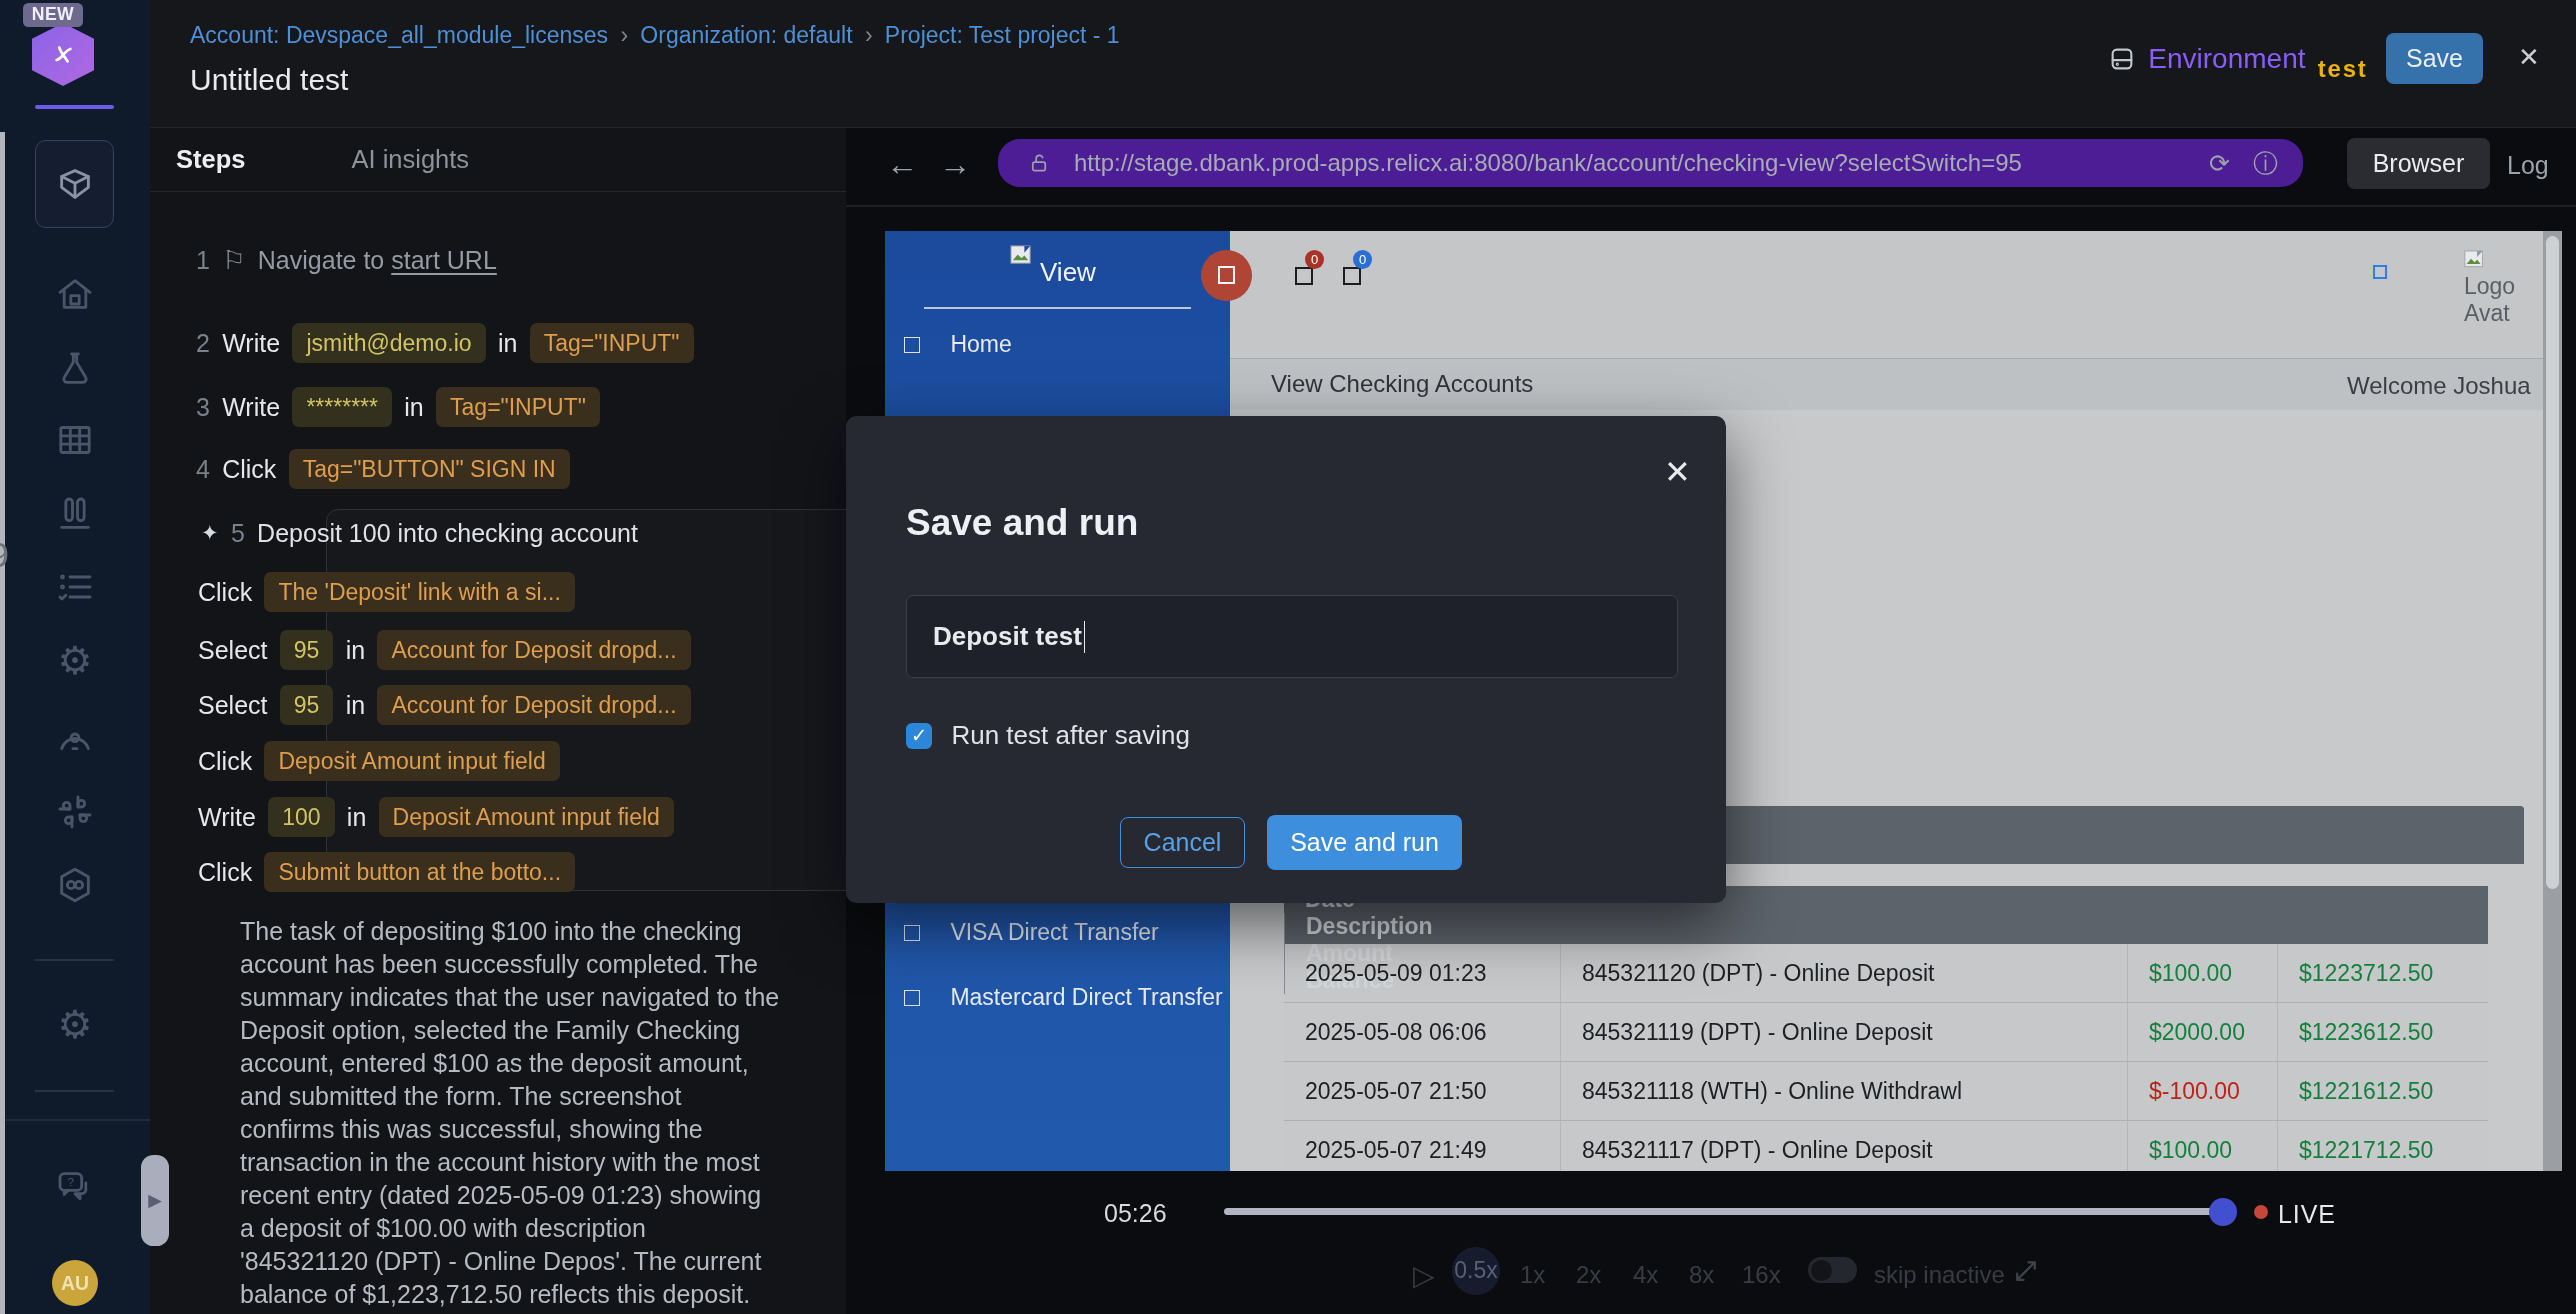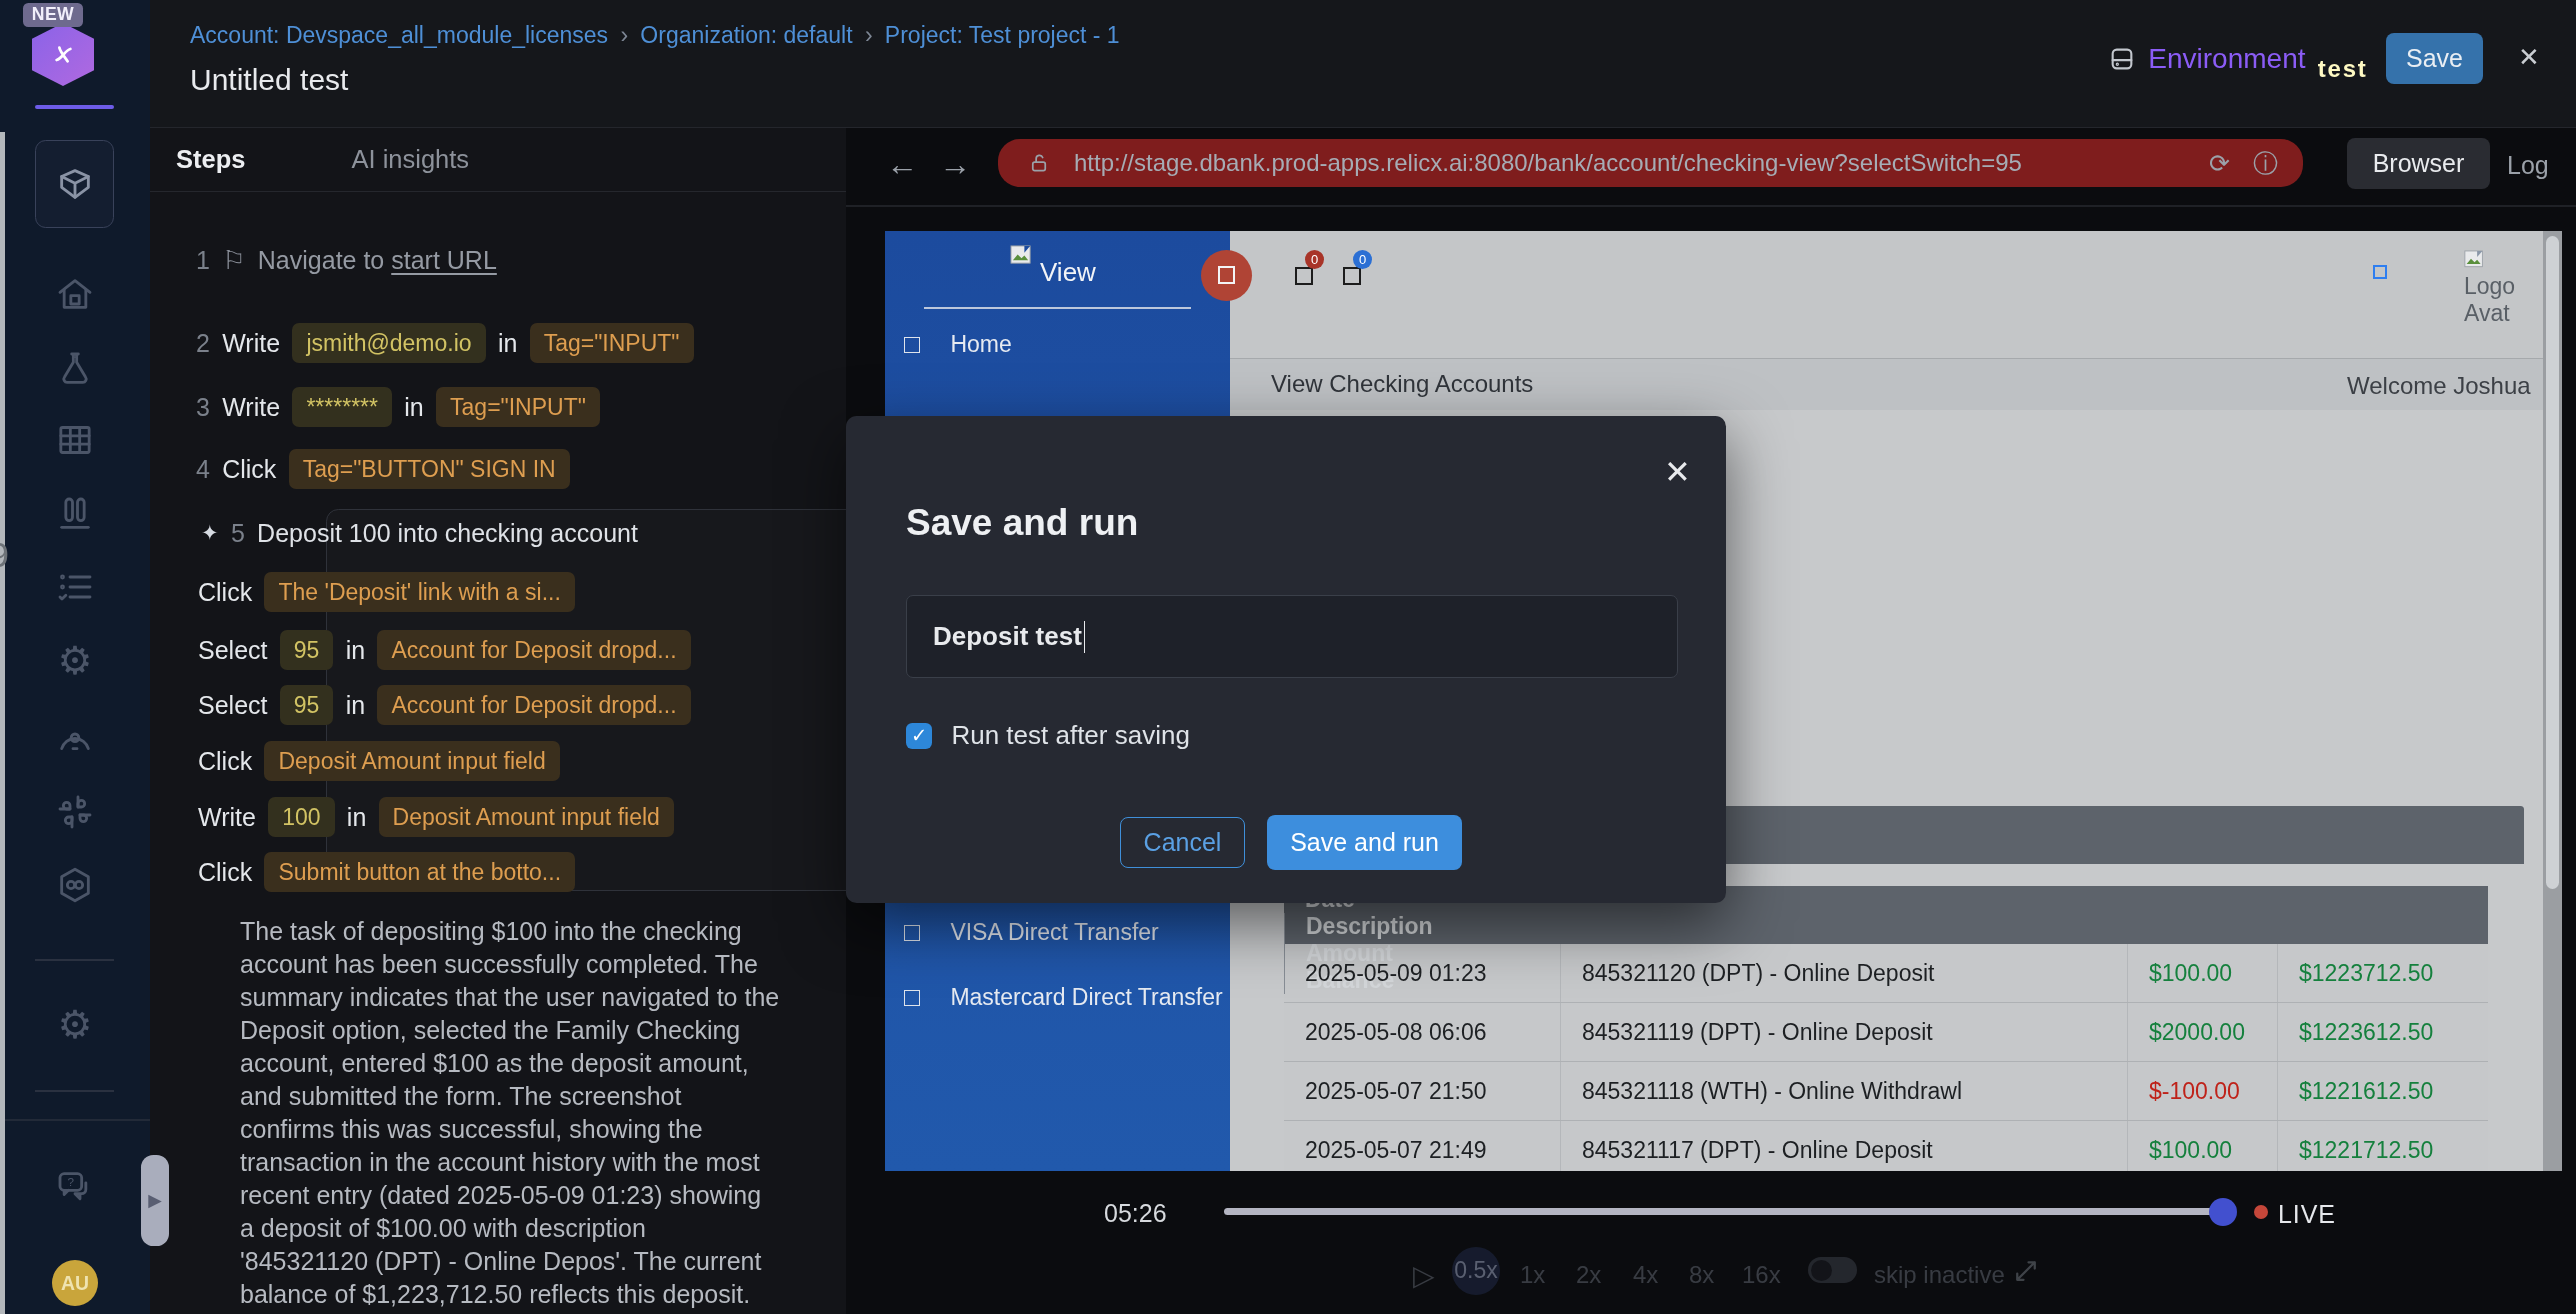--- a/index.html
+++ b/index.html
@@ -23,21 +23,21 @@
   .edge-strip{left:0;top:132px;width:5.3px;height:1182px;background:#b3b7bb;}
   .edge-glyph{left:0;top:535px;width:8px;height:40px;overflow:hidden;color:#6d7277;font-size:35px;}
   .edge-glyph span{display:inline-block;margin-left:-10.6px;}
 
   
   #topbar{left:150px;top:0;width:2426px;height:128px;background:#15171b;border-bottom:0.9px solid #24262c;}
   .crumb{color:#4e8fd6;font-size:23px;}
   .crumb-sep{color:#7d8694;font-size:23px;margin:0 12.3px;}
   .page-title{color:#e8eaed;font-size:30px;}
   .env-label{color:#8b5cf6;font-size:28px;}
-  .env-value{color:#fef9c3;font-size:24px;font-weight:bold;letter-spacing:1.8px;margin-top:20px;}
+  .env-value{color:#eab308;font-size:24px;font-weight:bold;letter-spacing:1.8px;margin-top:20px;}
   .save-btn{width:97px;height:51px;background:#3572ab;border-radius:8px;color:#e9eef3;font-size:25px;display:flex;align-items:center;justify-content:center;}
   .x-close{color:#c9cdd2;font-size:26px;}
 
   
   #steps{left:150px;top:128px;width:697px;height:1187px;background:#131418;}
   .tabbar{left:0;top:0;width:697px;height:64px;border-bottom:1.8px solid #25272d;}
   .tab-active{color:#eceef1;font-size:25.5px;font-weight:bold;}
   .tab-idle{color:#8d929b;font-size:25.5px;}
   .srow{height:42px;display:flex;align-items:center;gap:12.3px;white-space:nowrap;}
   .snum{color:#7b818b;font-size:25px;}
@@ -52,21 +52,21 @@
   .sparkle{color:#d7dbe2;font-size:21px;}
   .gtitle{color:#dfe2e7;font-size:25px;}
   .summary{left:239px;top:915px;width:540px;color:#b6bac1;font-size:25px;line-height:33px;}
   .steps-scroll{left:831px;top:236px;width:11.4px;height:943px;background:#41454e;border-radius:6.2px;}
   .drawer-handle{left:141px;top:1155px;width:28px;height:91px;background:#a9adbc;border-radius:12.3px;display:flex;align-items:center;justify-content:center;}
   .drawer-handle span{color:#595e72;font-size:17.6px;}
 
   
   #bpanel{left:846px;top:128px;width:1730px;height:1187px;background:#0b0c0f;}
   .nav-arrow{color:#9ba1a9;font-size:32px;}
-  .url-pill{left:152px;top:11.4px;width:1305px;height:48px;background:#7f1d1d;border-radius:22px;display:flex;align-items:center;}
+  .url-pill{left:152px;top:11.4px;width:1305px;height:48px;background:#4c1d95;border-radius:22px;display:flex;align-items:center;}
   .url-text{color:#a6acb4;font-size:24px;}
   .pill-ico{color:#9ba1a9;font-size:25px;}
   .browser-tab{left:1501px;top:9.7px;width:143px;height:51px;background:#2a2c32;border-radius:8px;color:#e9ebee;font-size:25px;display:flex;align-items:center;justify-content:center;}
   .log-tab{color:#9ba1a9;font-size:25px;}
 
   
   #viewport{left:885px;top:231px;width:1677px;height:940px;background:#c7c9cb;overflow:hidden;}
   .bank-side{left:0;top:0;width:345px;height:940px;background:linear-gradient(180deg,#1c4b9e,#2159ac);}
   .bank-logo-text{color:#f2f4f7;font-size:26px;}
   .bank-div{left:39px;top:76px;width:267px;height:1.8px;background:#d8dde6;opacity:.85;}

